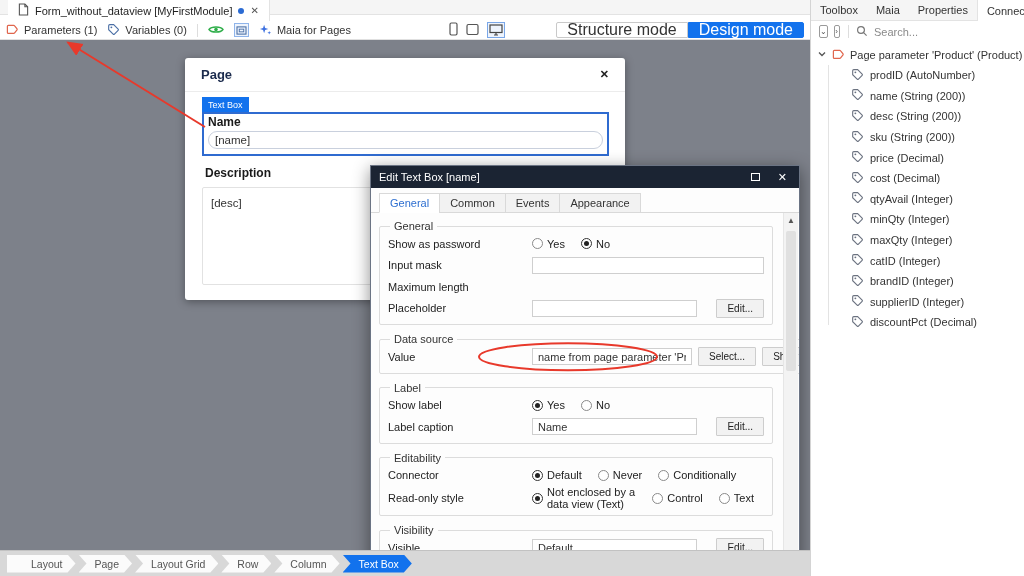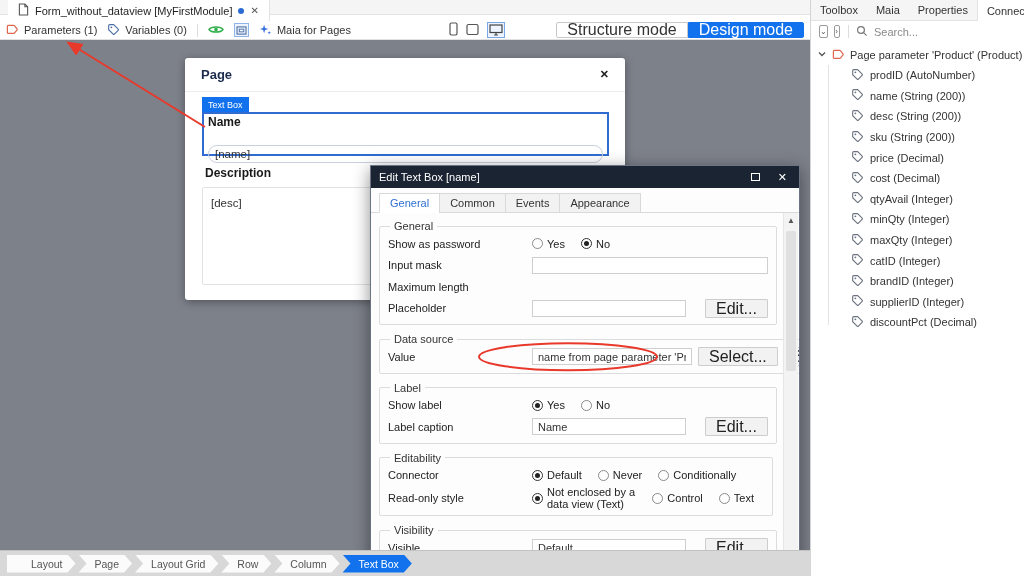--- a/index.html
+++ b/index.html
@@ -27,21 +27,21 @@
   
   #canvas { position:absolute; left:0; top:40px; width:810px; height:510px; background:#7d818a; overflow:hidden; }
 
   .page-card { position:absolute; left:185px; top:18px; width:440px; height:242px; background:#fff; border-radius:3px; box-shadow:0 2px 8px rgba(0,0,0,.35); }
   .page-header { height:34px; display:flex; align-items:center; padding:0 16px; border-bottom:1px solid #ececec; }
   .page-title { font-size:13px; font-weight:bold; color:#1b2b4d; }
   .page-close { margin-left:auto; color:#222; font-size:11px; font-weight:bold; }
   .widget-tag { position:absolute; left:17px; top:39px; height:15px; background:#1272ed; color:#fff; font-size:9px; display:flex; align-items:center; padding:0 6px; }
   .textbox-widget { position:absolute; left:17px; top:54px; width:407px; height:44px; border:2px solid #2f6bd0; background:#fff; }
   .widget-label { font-size:12px; font-weight:600; color:#1a1a1a; margin:1px 0 0 4px; }
-  .widget-input { margin:16px 4px 0 4px; height:18px; border:1px solid #c9d0dd; border-radius:9px; display:flex; align-items:center; padding-left:6px; color:#333; font-size:11.5px; }
+  .widget-input { margin:2px 4px 0 4px; height:18px; border:1px solid #c9d0dd; border-radius:9px; display:flex; align-items:center; padding-left:6px; color:#333; font-size:11.5px; }
   .desc-label { position:absolute; left:20px; top:108px; font-size:12px; font-weight:600; color:#1a1a1a; }
   .desc-box { position:absolute; left:17px; top:129px; width:407px; height:98px; border:1px solid #e2e2e2; border-radius:2px; padding:9px 0 0 8px; color:#333; font-size:11.5px; }
 
   
   .edit-dialog { position:absolute; left:370px; top:125px; width:430px; height:400px; background:#fdfdfd; border:1px solid #6b7484; box-shadow:0 4px 16px rgba(0,0,0,.45); }
   .dlg-titlebar { height:22px; background:#1b2433; color:#fff; display:flex; align-items:center; padding:0 8px; }
   .dlg-title { font-size:11px; }
   .dlg-caption-btns { margin-left:auto; display:flex; align-items:center; gap:18px; padding-right:4px; }
   .dlg-max { width:9px; height:8px; border:1px solid #fff; }
   .dlg-close { color:#fff; font-size:11px; }
@@ -50,21 +50,21 @@
   .dtab.active { background:#fff; color:#2e6fd0; border-bottom:1px solid #fff; }
   .dlg-body { position:relative; padding:7px 26px 0 8px; height:calc(100% - 50px); overflow:hidden; }
   fieldset { border:1px solid #dcdcdc; border-radius:2px; margin:0 0 8px 0; padding:1px 8px 5px 8px; }
   legend { font-size:11px; color:#333; padding:0 4px; margin-left:2px; }
   .frow { display:flex; align-items:center; min-height:21.5px; }
   .flabel { width:100px; flex:none; color:#222; }
   .fctrl { flex:1; display:flex; align-items:center; gap:6px;margin-left:44px; }
   .txt { height:17px; border:1px solid #cfcfcf; flex:1; padding:0 5px; font-size:11px; font-family:inherit; color:#333; background:#fff; outline:none; }
   .txt.fixed { flex:none; }
   .txt.capped { max-width:221px; margin-right:13px; }
-  .btn { height:19px; min-width:46px; padding:0 10px; background:#f2f2f2; border:1px solid #cdcdcd; color:#222; font-size:16px; font-family:inherit; border-radius:1px; flex:none; }
+  .btn { height:19px; min-width:46px; padding:0 10px; background:#f2f2f2; border:1px solid #cdcdcd; color:#222; font-size:10px; font-family:inherit; border-radius:1px; flex:none; }
   .ropt { display:flex; align-items:center; gap:4px; margin-right:10px; }
   .radio { width:11px; height:11px; border:1px solid #8a8a8a; border-radius:50%; position:relative; background:#fff; flex:none; }
   .radio.sel { border-color:#333; }
   .radio.sel::after { content:''; position:absolute; left:2px; top:2px; width:5px; height:5px; border-radius:50%; background:#222; }
   .dlg-scroll { position:absolute; right:1px; top:47px; bottom:1px; width:15px; background:#f3f3f3; border-left:1px solid #e6e6e6; }
   .dlg-scroll .chev { display:block; text-align:center; color:#555; font-size:8px; padding-top:3px; }
   .dlg-scroll .thumb { position:absolute; left:2px; right:2px; top:18px; height:140px; background:#e0e0e0; border-radius:2px; }
 
   
   #rightpanel { position:absolute; left:810px; top:0; width:214px; height:576px; background:#fff; border-left:1px solid #d4d4d4; }

